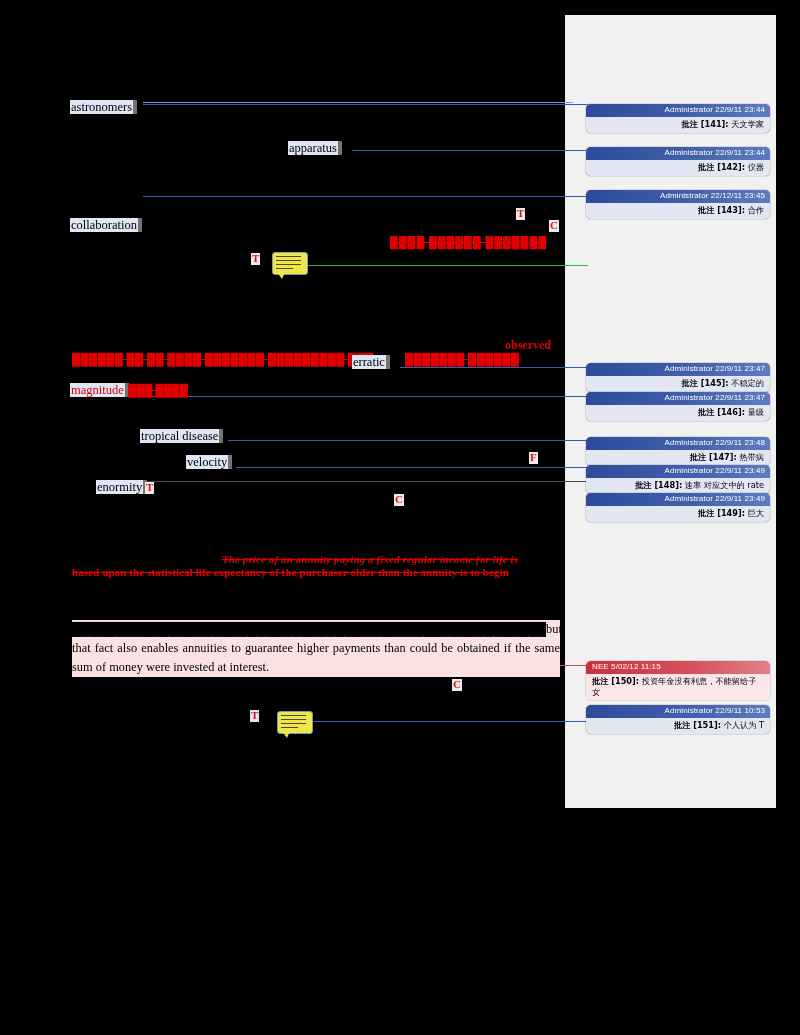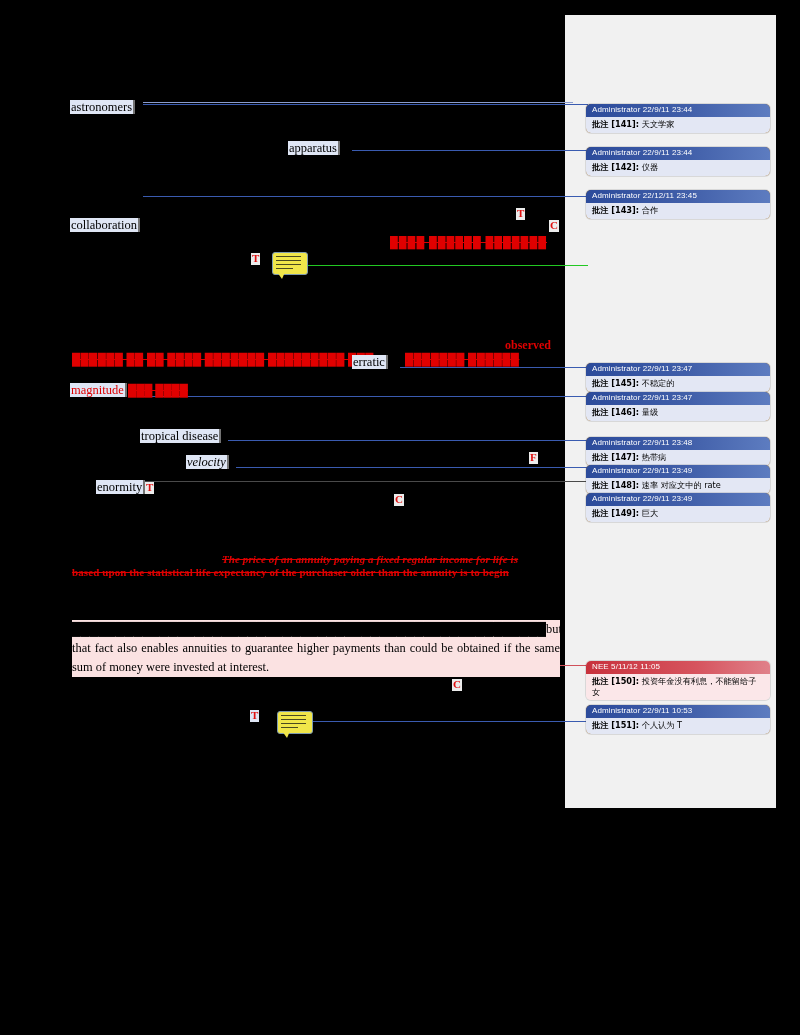--- a/index.html
+++ b/index.html
@@ -30,21 +30,21 @@
   }
   .cbox .cbody{
     padding:2px 6px 3px 6px;
     font-family:"DejaVu Sans","Liberation Sans",sans-serif;
     font-size:8.2px;color:#000;
   }
   .cbox .cbody b{font-weight:bold;}
 
   
   .cbox.blue .chead{background:linear-gradient(to right,#2c4b9b 0%,#415fa9 55%,#5d7cc0 100%);}
-  .cbox.blue{background:#a16207;}
+  .cbox.blue{background:#a16207;text-align:right;}
   .cbox.blue .cbody{background:#e3e7f4;}
   
   .cbox.green .chead{background:linear-gradient(to right,#16c316 0%,#2ccd2c 60%,#5ad95a 100%);}
   .cbox.green{background:#e2f7e2;}
   .cbox.green .cbody{background:#e7f8e7;}
   .cbox.green .cbody .red{color:#e02020;font-weight:bold;}
   
   .cbox.red .chead{background:linear-gradient(to right,#c8313c 0%,#d6545e 60%,#e0818a 100%);}
   .cbox.red{background:#fae3e5;}
   .cbox.red .cbody{background:#fbe7e9;}
@@ -57,21 +57,21 @@
   .leader.dim{border-top:1.4px solid #4a4a4a;}
 
   
   .frag{
     position:absolute;white-space:nowrap;
     font-family:"Liberation Serif","DejaVu Serif",serif;
   }
   
   .anchor{
     background:#dfe6f5;color:#000;font-size:12.5px;
-    padding:0 1px;border-right:2px solid #737373;
+    padding:0 1px;border-right:4px solid #737373;
   }
   
   .redtext{color:#e00000;font-weight:bold;font-size:12px;}
   .redtext.strike{text-decoration:line-through;}
   
   .redact{background:#000;display:inline-block;height:11px;vertical-align:middle;}
   
   .marker{
     position:absolute;color:#e01010;font-weight:bold;font-size:11px;
     background:#ececec;padding:0 1px;line-height:1.05;
@@ -169,21 +169,21 @@
   </div>
   <div class="frag redtext strike" style="left:128px;top:384px;font-size:11.5px;">███  ████</div>
 
   <div class="frag" style="left:140px;top:420px;">
     <span class="redact" style="width:86px;height:8px;"></span>
   </div>
   <div class="frag" style="left:140px;top:426px;">
     <span class="anchor">tropical disease</span>
   </div>
 
-  <div class="frag" style="left:186px;top:452px;font-style:italic;">
+  <div class="frag" style="left:186px;top:452px;">
     <span class="anchor">velocity</span>
   </div>
   <div class="marker" style="left:529px;top:452px;">F</div>
 
   <div class="frag" style="left:96px;top:466px;margin-top:11px;">
     <span class="anchor">enormity</span>
   </div>
   <div class="marker" style="left:145px;top:482px;">T</div>
   <div class="marker" style="left:394px;top:494px;">C</div>
 
@@ -291,21 +291,21 @@
     </div>
     <div class="cbody">
       <b>批注 [149]:</b>
       <span>巨大</span>
     </div>
   </div>
 
   <div class="cbox red" style="top:661px;">
     <div class="chead">
       <span>NEE</span>
-      <span>5/11/12 11:05</span>
+      <span>5/02/12 11:15</span>
     </div>
     <div class="cbody">
       <b>批注 [150]:</b>
       <span>投资年金没有利息，不能留给子女</span>
     </div>
   </div>
 
   <div class="cbox blue" style="top:705px;">
     <div class="chead">
       <span>Administrator</span>

